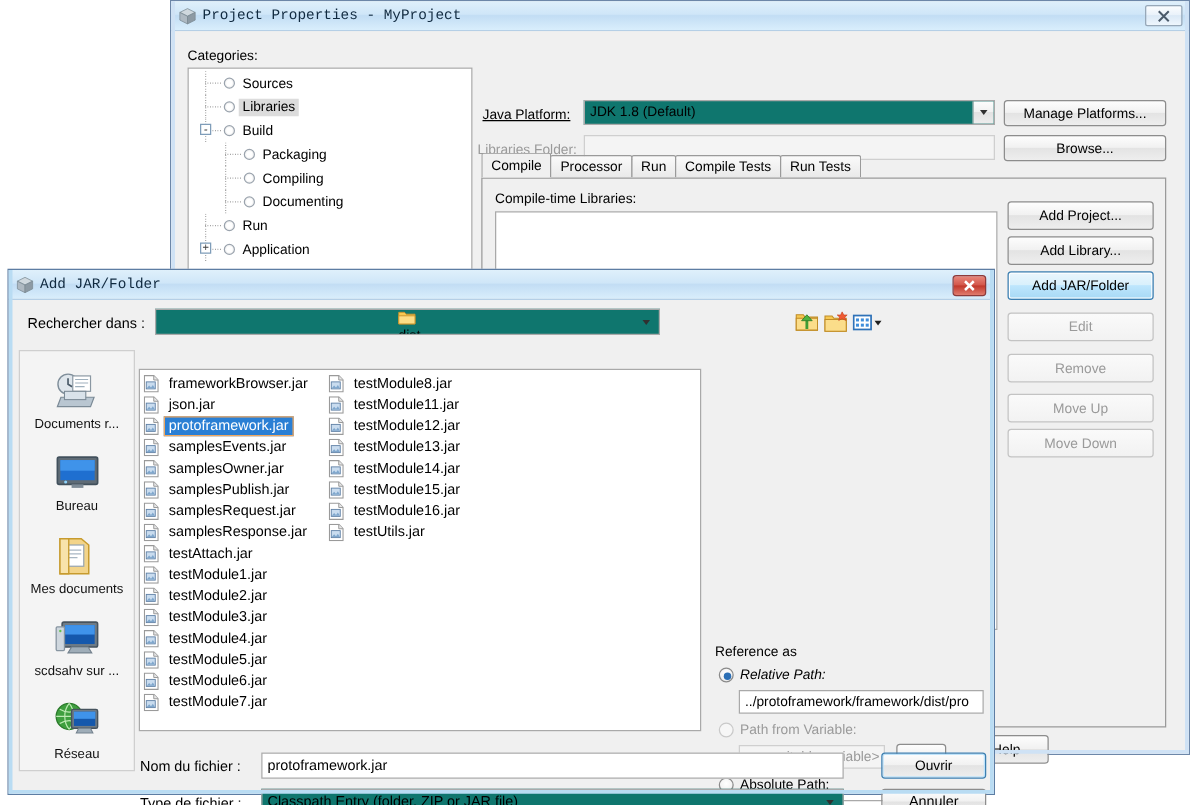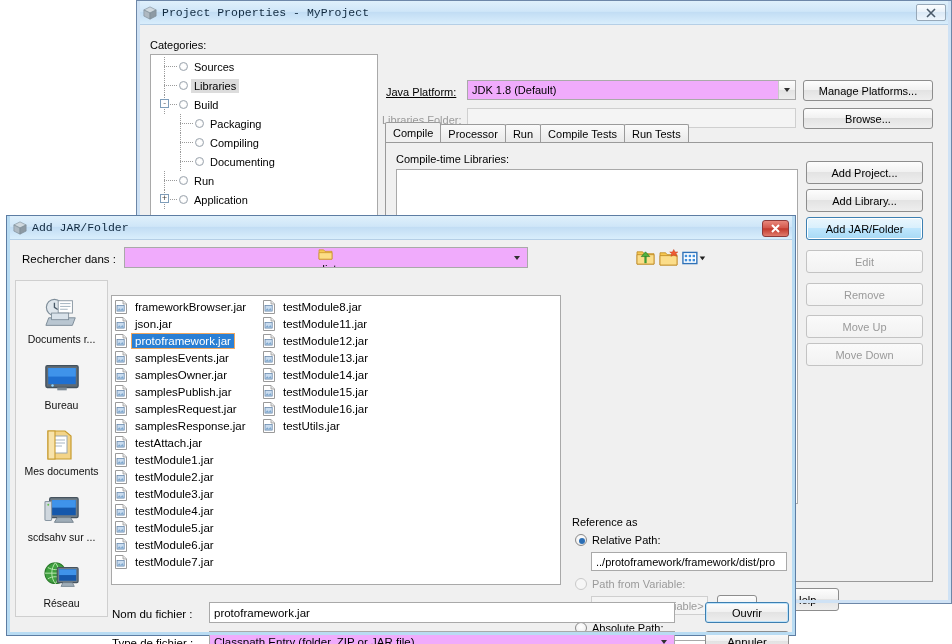--- a/index.html
+++ b/index.html
@@ -68,21 +68,21 @@
     box-shadow: 0 0 0 1px #bfe3fa inset;
   }
   .field {
     background:#fff; border:1px solid #a9a9a9;
     font-size:11px; color:#000;
     display:flex; align-items:center; padding:0 4px;
     overflow:hidden; white-space:nowrap;
   }
   .field.disabled { background:#f4f4f4; border-color:#cfcfcf; color:#9a9a9a;}
   .combo {
-    background: #f0abfc;
+    background: #0f766e;
     border:1px solid #a9a9a9;
     display:flex;align-items:center;
     font-size:11px;
     position:relative;
     padding-left:4px;
     overflow:hidden; white-space:nowrap;
   }
   .combo .arrowbox{
     position:absolute; right:0; top:0; bottom:0; width:17px;
     background: linear-gradient(to bottom,#fdfdfd 0%,#f1f1f1 47%,#e2e2e2 50%,#ededed 100%);
@@ -737,21 +737,21 @@
                 </svg>
               </span>
               <span class="nm">testUtils.jar</span>
             </div>
           </div>
       </div>
 
       <div class="refbox">
         <div class="lbl" style="position:absolute;left:0;top:0;">Reference as</div>
 
-        <div style="position:absolute;left:3px;top:18px;display:flex;align-items:flex-end;">
+        <div style="position:absolute;left:3px;top:18px;display:flex;align-items:flex-end;font-style:italic;">
           <span class="radio on"></span>
           <span class="lbl">Relative Path:</span>
         </div>
         <div class="field" style="position:absolute;left:19px;top:36px;width:196px;height:19px;">../protoframework/framework/dist/pro</div>
 
         <div style="position:absolute;left:3px;top:62px;display:flex;align-items:center;">
           <span class="radio dim"></span>
           <span class="lbl dim">Path from Variable:</span>
         </div>
         <div class="field disabled" style="position:absolute;left:19px;top:80px;width:117px;height:19px;">&lt;no suitable variable&gt;</div>

